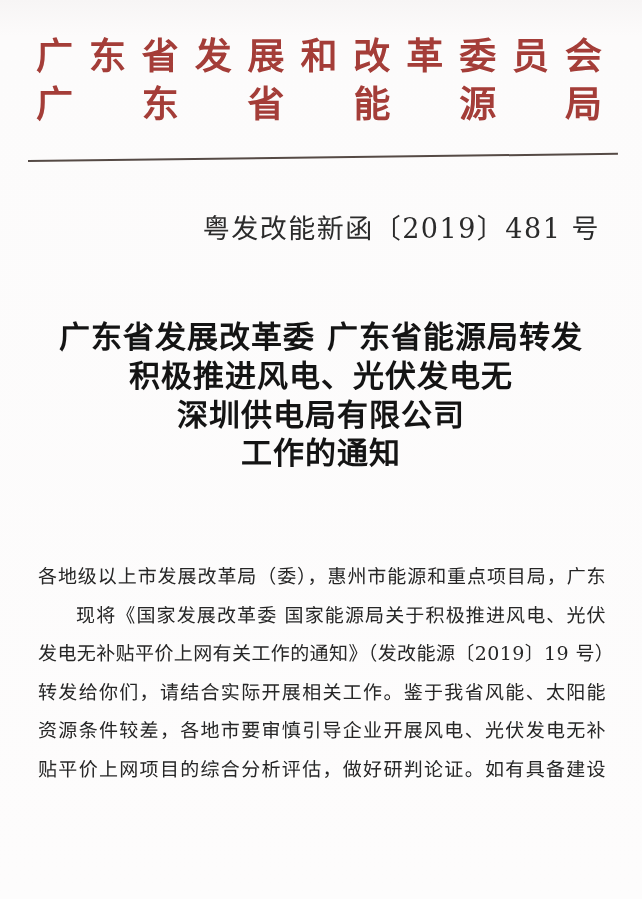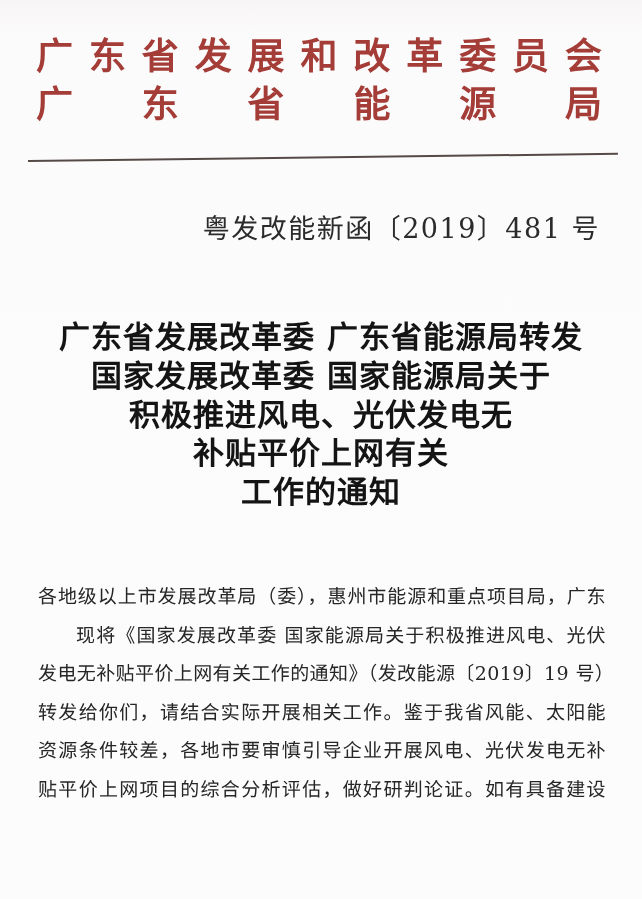--- a/index.html
+++ b/index.html
@@ -62,21 +62,21 @@
   .title-line{
     font-size:31px;
     font-weight:bold;
     line-height:38.8px;
     letter-spacing:1px;
     white-space:nowrap;
   }
   
   .body-block{
     position:absolute;
-    top:577px;
+    top:557px;
     left:38px;
     right:36px;
     color:#262626;
   }
   .body-line{
     font-size:19px;
     line-height:38.6px;
     letter-spacing:0.4px;
     white-space:nowrap;
   }
@@ -115,23 +115,22 @@
       <span>源</span>
       <span>局</span>
     </div>
 
   <div class="rule"></div>
 
   <div class="doc-number">粤发改能新函〔2019〕481 号</div>
 
   <div class="title-block">
     <div class="title-line">广东省发展改革委  广东省能源局转发</div>
-    <div class="title-line">国家发展改革委  国家能源局关于</div>
     <div class="title-line">积极推进风电、光伏发电无</div>
-    <div class="title-line">补贴平价上网有关</div>
+    <div class="title-line">深圳供电局有限公司</div>
     <div class="title-line">工作的通知</div>
   </div>
 
   <div class="body-block">
     <div class="body-line j">各地级以上市发展改革局（委），惠州市能源和重点项目局，广东</div>
     <div class="body-line j indent">现将《国家发展改革委 国家能源局关于积极推进风电、光伏</div>
     <div class="body-line j">发电无补贴平价上网有关工作的通知》（发改能源〔2019〕19 号）</div>
     <div class="body-line j">转发给你们，请结合实际开展相关工作。鉴于我省风能、太阳能</div>
     <div class="body-line j">资源条件较差，各地市要审慎引导企业开展风电、光伏发电无补</div>
     <div class="body-line j">贴平价上网项目的综合分析评估，做好研判论证。如有具备建设</div>

